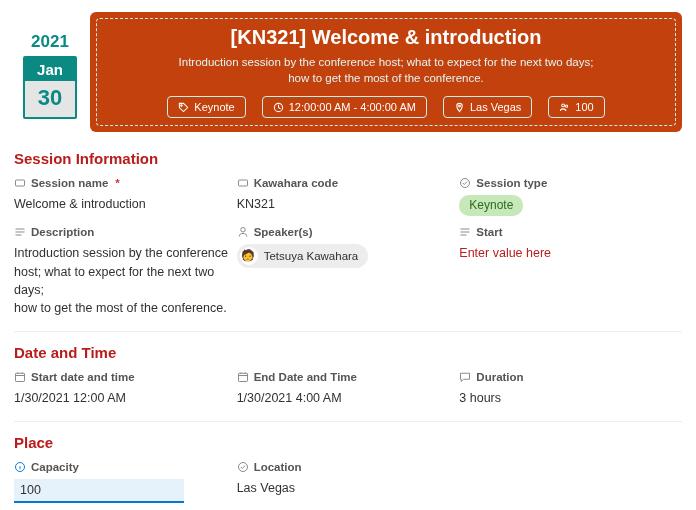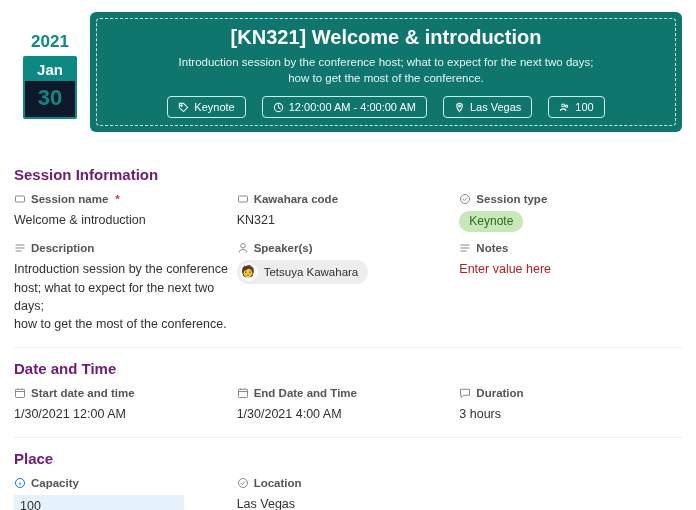--- a/index.html
+++ b/index.html
@@ -4,45 +4,45 @@
 <style>
   * { box-sizing: border-box; margin: 0; padding: 0; }
   body {
     font-family: "Segoe UI", -apple-system, sans-serif;
     font-size: 13px;
     color: #323130;
     background: #fff;
     width: 696px;
     padding: 12px 14px;
   }
-  .header-row { display: flex; gap: 4px; margin-bottom: 34px; }
+  .header-row { display: flex; gap: 4px; margin-bottom: 18px; }
   .date-card {
     width: 72px;
     text-align: center;
     padding-top: 20px;
   }
   .date-year { color: #0a8a82; font-weight: 700; font-size: 17px; margin-bottom: 4px; }
   .date-box {
     border: 2px solid #0a8a82;
     border-radius: 2px;
     overflow: hidden;
     width: 54px;
     margin: 0 auto;
   }
   .date-month {
     background: #0a8a82; color: #fff; font-weight: 700;
     font-size: 15px; padding: 3px 0;
   }
   .date-day {
     color: #0a8a82; font-weight: 700; font-size: 22px;
-    padding: 4px 0 6px 0; background: #0f172a;
+    padding: 4px 0 6px 0; background: #e5e5e5;
   }
   .banner {
     flex: 1;
-    background: #0f766e;
+    background: #c2410c;
     border-radius: 6px;
     padding: 10px 18px 14px 18px;
     position: relative;
   }
   .banner-inner {
     border: 1.5px dashed #cdefeb;
     border-radius: 4px;
     position: absolute; inset: 6px;
     pointer-events: none;
   }
@@ -56,21 +56,21 @@
   }
   .chips { display: flex; justify-content: center; gap: 16px; }
   .chip {
     border: 1px solid #cdefeb; border-radius: 4px;
     color: #fff; font-size: 11px; padding: 4px 10px;
     display: flex; align-items: center; gap: 5px;
   }
   .chip svg { width: 11px; height: 11px; stroke: #fff; fill: none; stroke-width: 1.5; }
 
   .section { margin-bottom: 14px; }
-  .section-title { font-size: 15px; font-weight: 600; color: #701a75; margin-bottom: 10px; }
+  .section-title { font-size: 15px; font-weight: 600; color: #b91c1c; margin-bottom: 10px; }
   .grid { display: grid; grid-template-columns: 1fr 1fr 1fr; gap: 10px 0; }
   .field { }
   .field-label {
     font-size: 11.5px; color: #555; font-weight: 600;
     display: flex; align-items: center; gap: 5px; margin-bottom: 6px;
   }
   .field-label svg { width: 12px; height: 12px; stroke: #888; fill: none; stroke-width: 1.3; }
   .req { color: #d13438; margin-left: 2px; }
   .field-value { font-size: 12.5px; color: #323130; line-height: 1.45; }
   .field-value.placeholder { color: #b91c1c; }
@@ -200,21 +200,21 @@
           <span class="avatar">🧑</span>
           <span>Tetsuya Kawahara</span>
         </span>
       </div>
     </div>
     <div class="field">
       <div class="field-label">
         <svg viewBox="0 0 16 16">
             <path d="M2 4h12M2 8h12M2 12h8"></path>
           </svg>
-        <span>Notes</span>
+        <span>Start</span>
       </div>
       <div class="field-value placeholder">Enter value here</div>
     </div>
   </div>
 </div>
 
 <hr class="sep">
 
 <div class="section">
   <div class="section-title">Date and Time</div>

